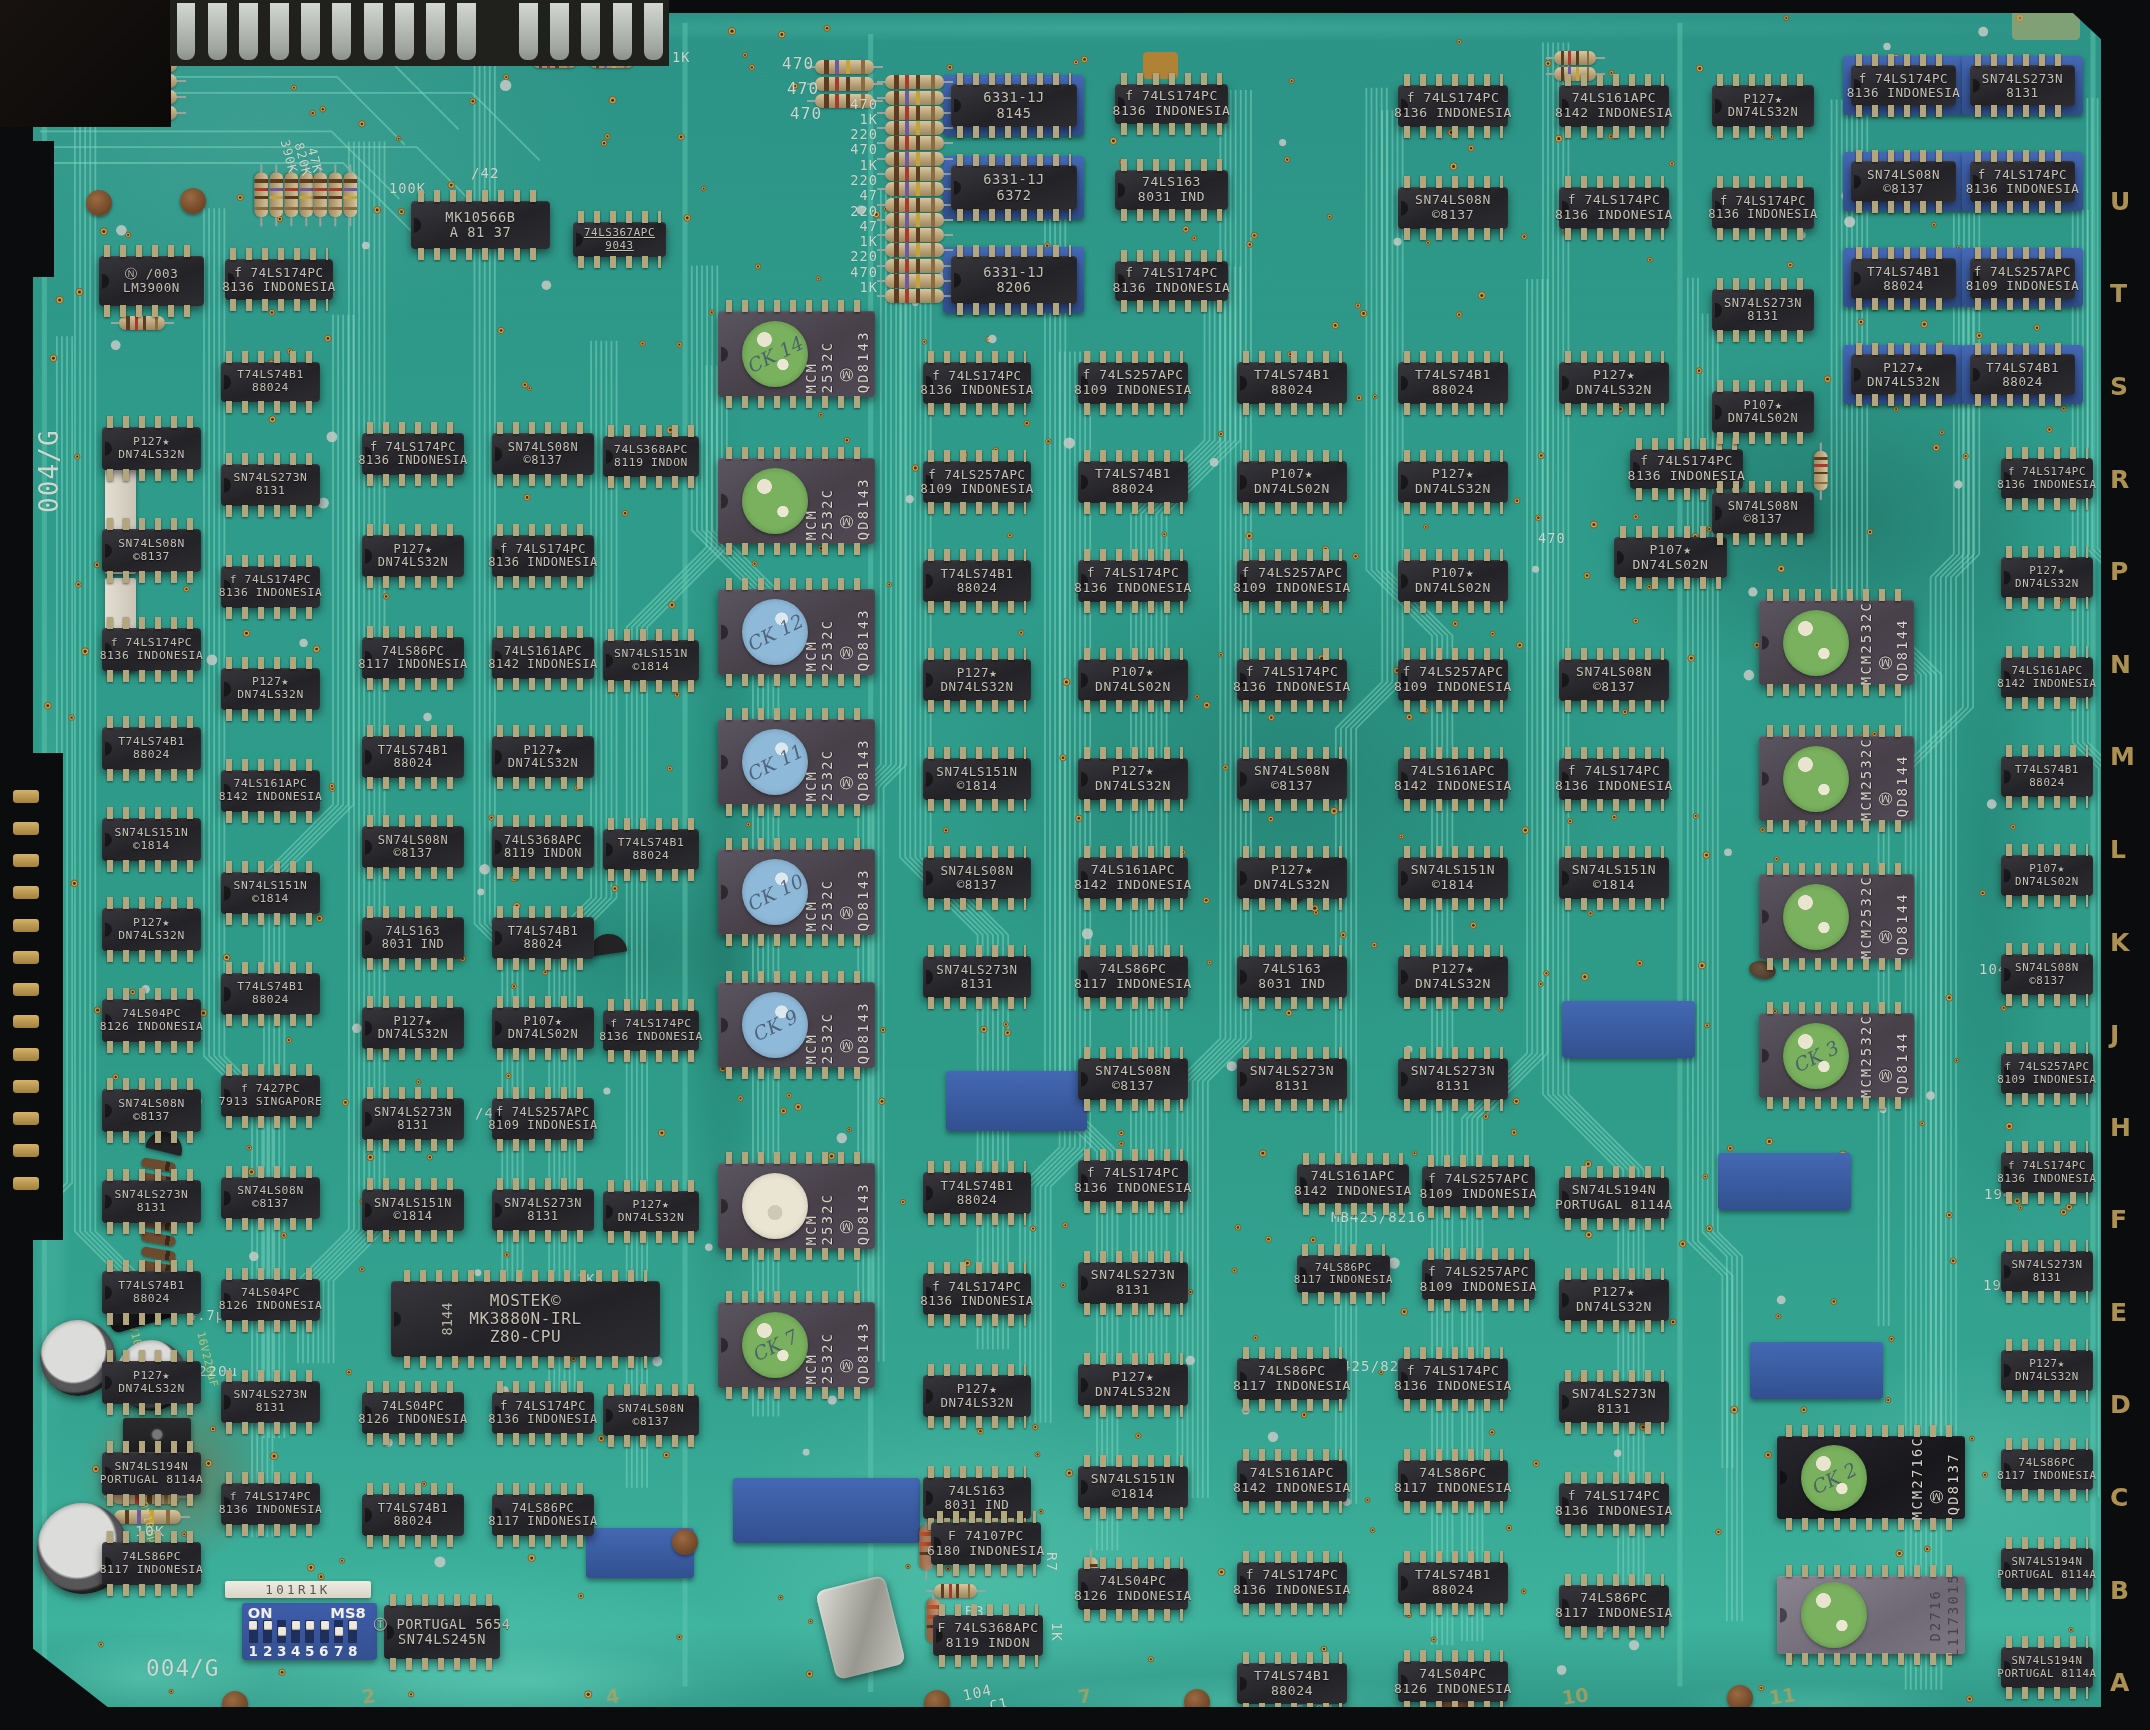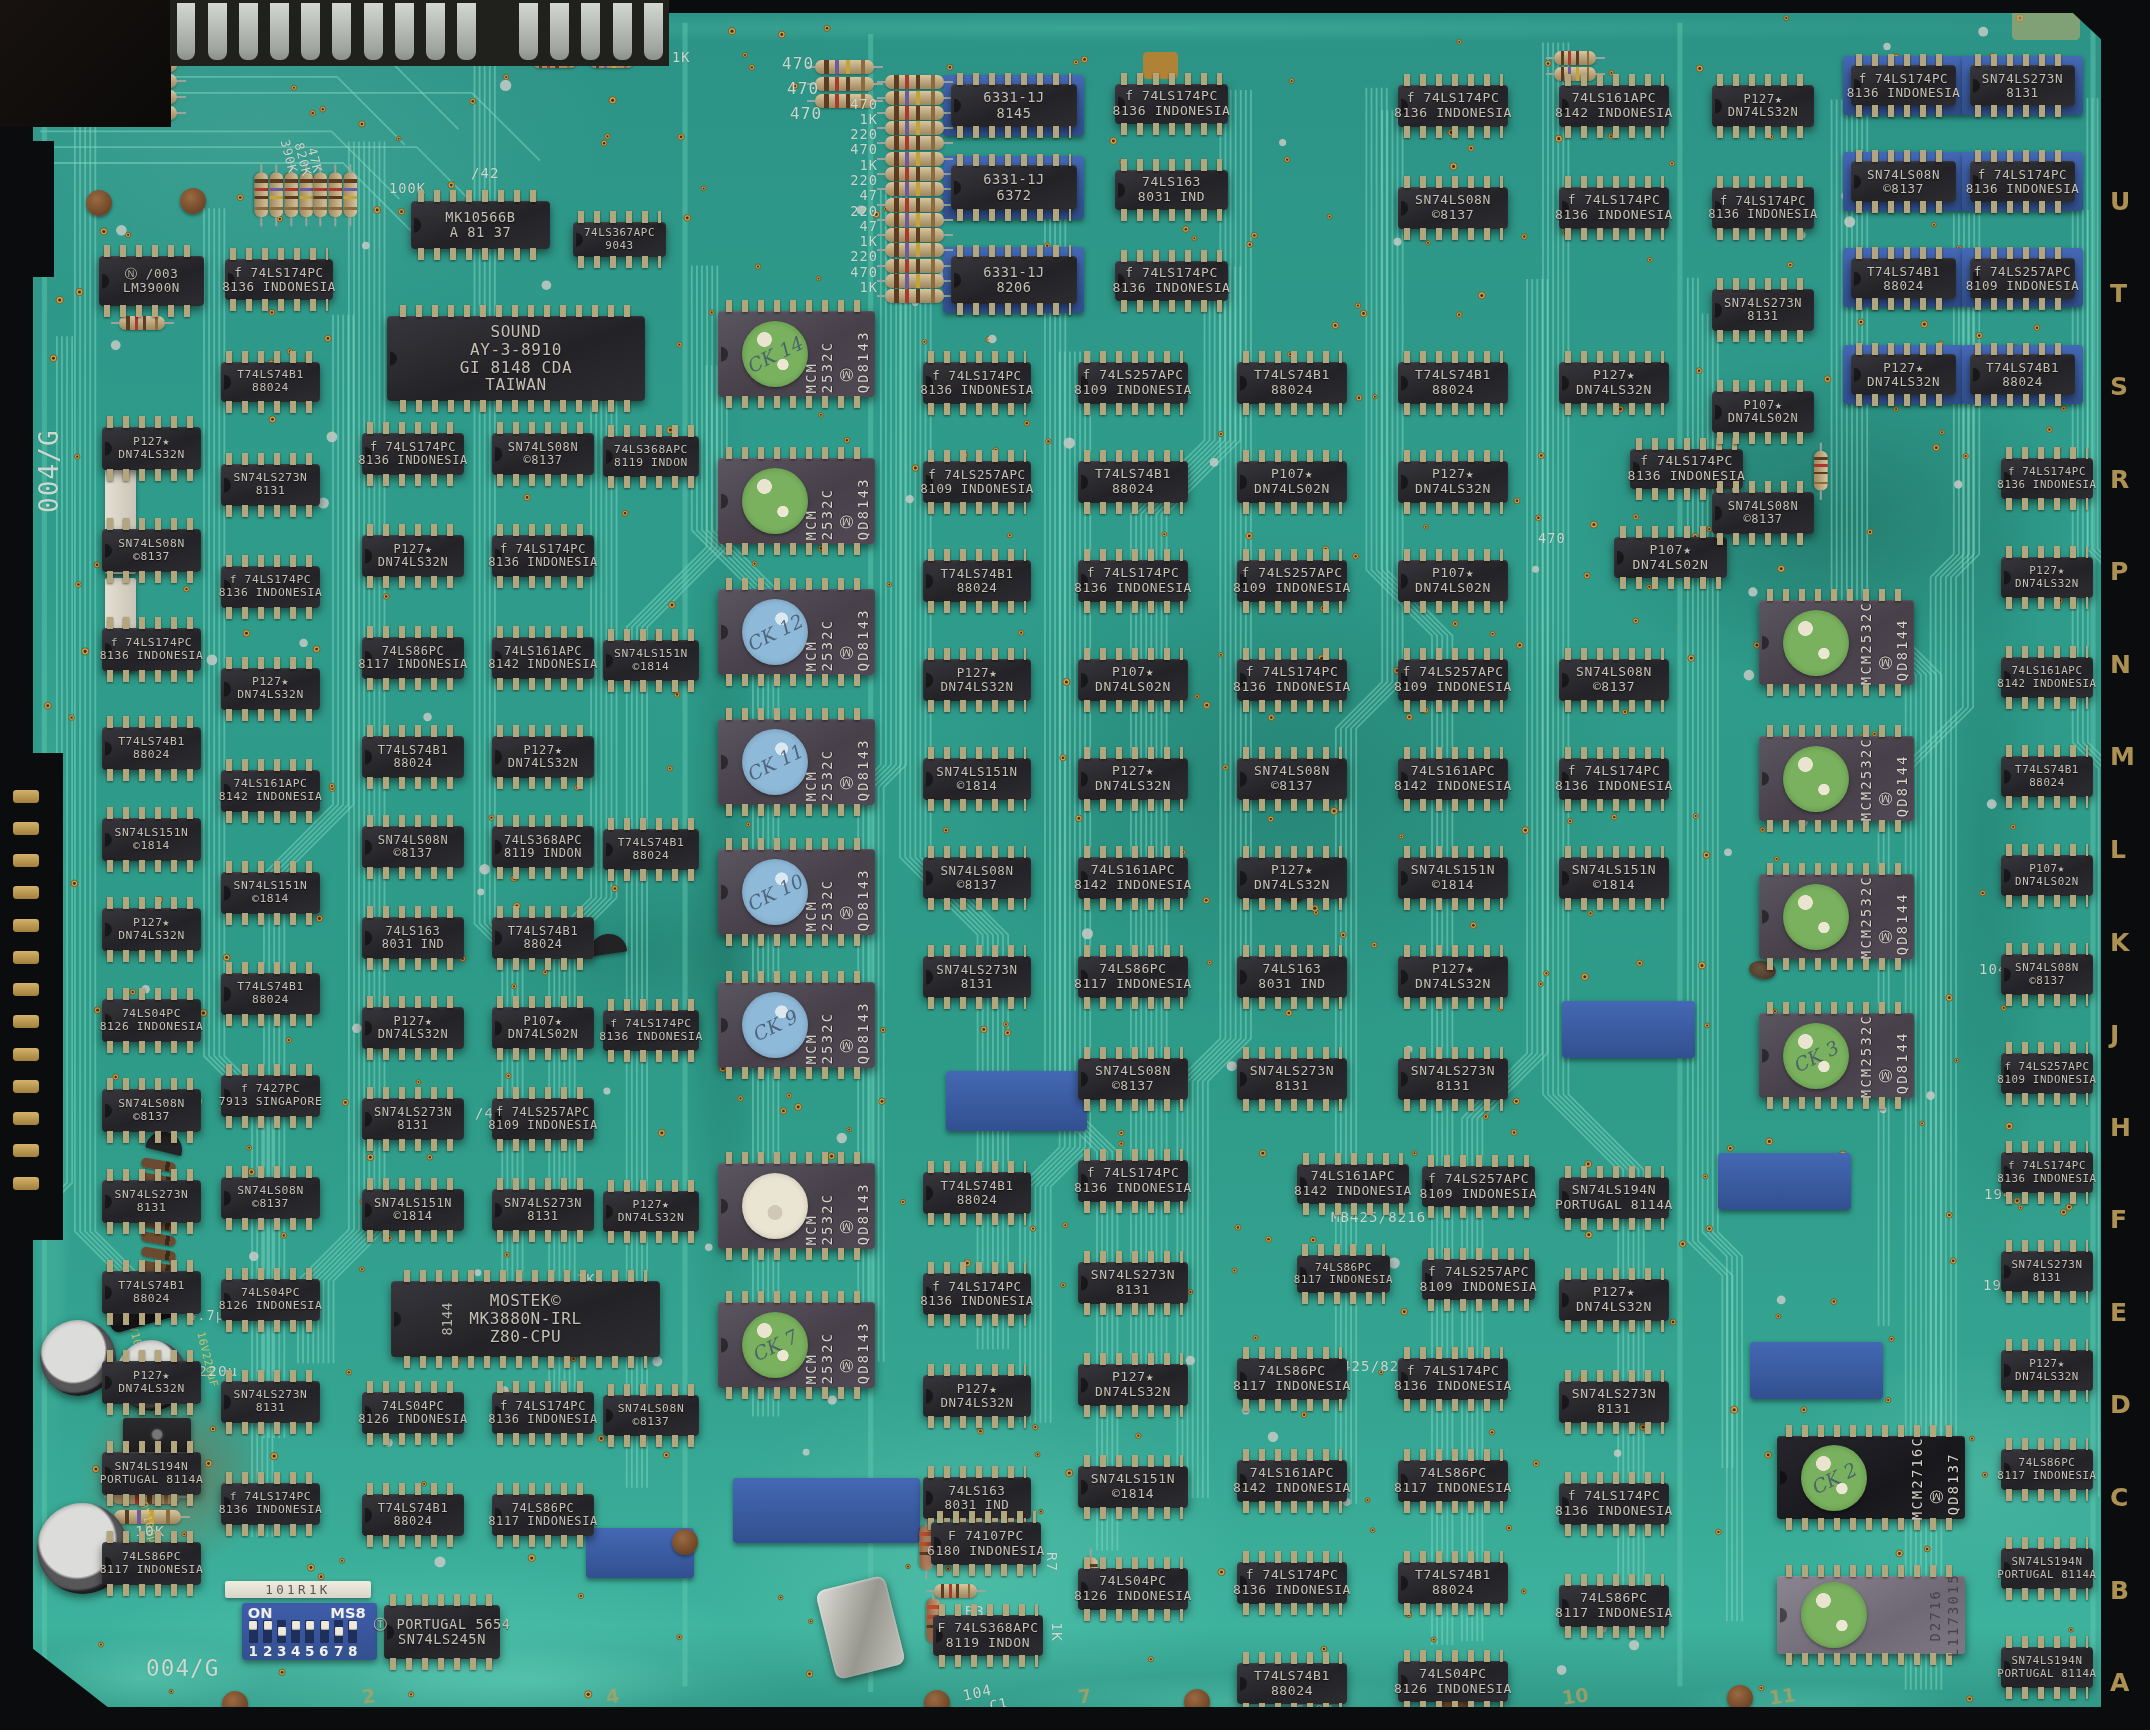--- a/index.html
+++ b/index.html
@@ -1440,21 +1440,21 @@
         <div class="pins pt"></div>
         <div class="pins pb"></div>
         <div class="clab" style="font-size: 13.6px;">
           <div>MK10566B</div>
           <div>A 81 37</div>
         </div>
       </div>
       <div class="chip" style="left: 573px; top: 222px; width: 93px; height: 35px;">
         <div class="pins pt"></div>
         <div class="pins pb"></div>
-        <div class="clab" style="font-size: 10.8px;">
+        <div class="clab" style="font-size: 10.8px; text-decoration: underline;">
           <div>74LS367APC</div>
           <div>9043</div>
         </div>
       </div>
       <div class="socket" style="left: 943px; top: 75px; width: 141px; height: 61px;"></div>
       <div class="chip" style="left: 951px; top: 84px; width: 126px; height: 43px;">
         <div class="pins pt"></div>
         <div class="pins pb"></div>
         <div class="clab" style="font-size: 13.6px;">
           <div>6331-1J</div>
@@ -2694,30 +2694,20 @@
           <div>F 74LS368APC</div>
           <div>8119 INDON</div>
         </div>
       </div>
       <div class="chip" style="left: 384px; top: 1605px; width: 116px; height: 54px;">
         <div class="pins pt"></div>
         <div class="pins pb"></div>
         <div class="clab" style="font-size: 13.6px;">
           <div>Ⓣ PORTUGAL 5654</div>
           <div>SN74LS245N</div>
-        </div>
-      </div>
-      <div class="bigchip" style="left: 387px; top: 316px; width: 258px; height: 85px;">
-        <div class="pins pt"></div>
-        <div class="pins pb"></div>
-        <div class="clab" style="font-size: 16px;">
-          <div>SOUND</div>
-          <div>AY-3-8910</div>
-          <div>GI  8148 CDA</div>
-          <div>TAIWAN</div>
         </div>
       </div>
       <div class="bigchip" style="left: 391px; top: 1281px; width: 269px; height: 76px;">
         <div class="pins pt"></div>
         <div class="pins pb"></div>
         <div class="clab" style="font-size: 16px;">
           <div>MOSTEK©</div>
           <div>MK3880N-IRL</div>
           <div>Z80-CPU</div>
         </div>

